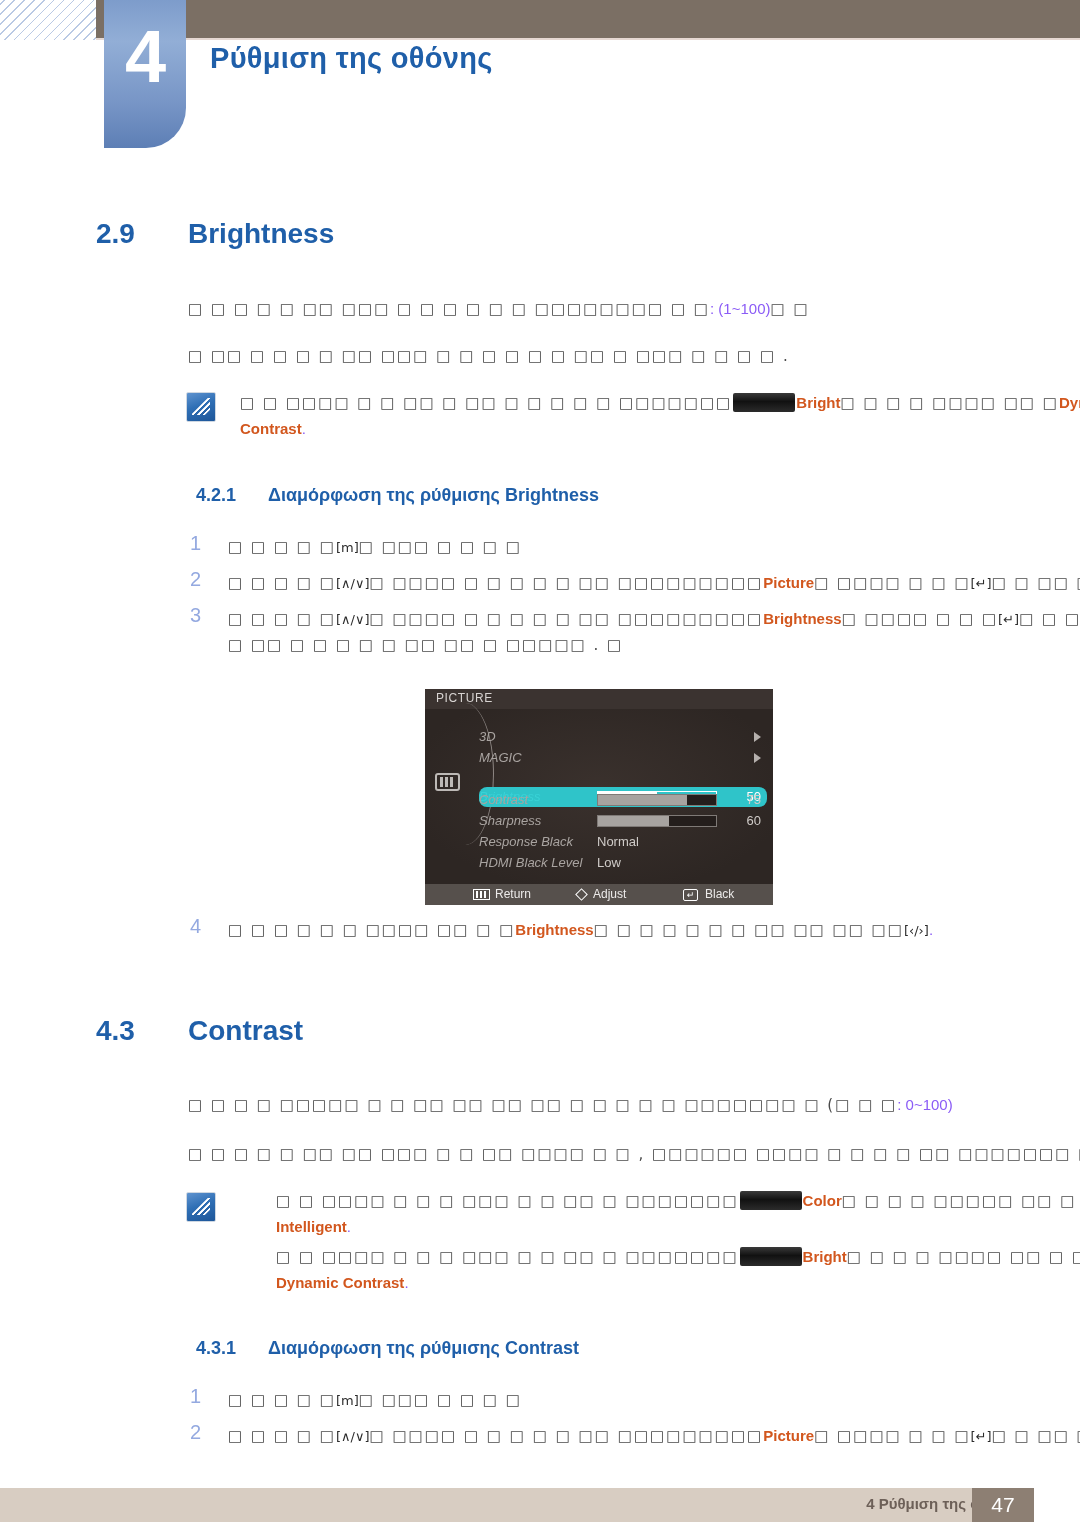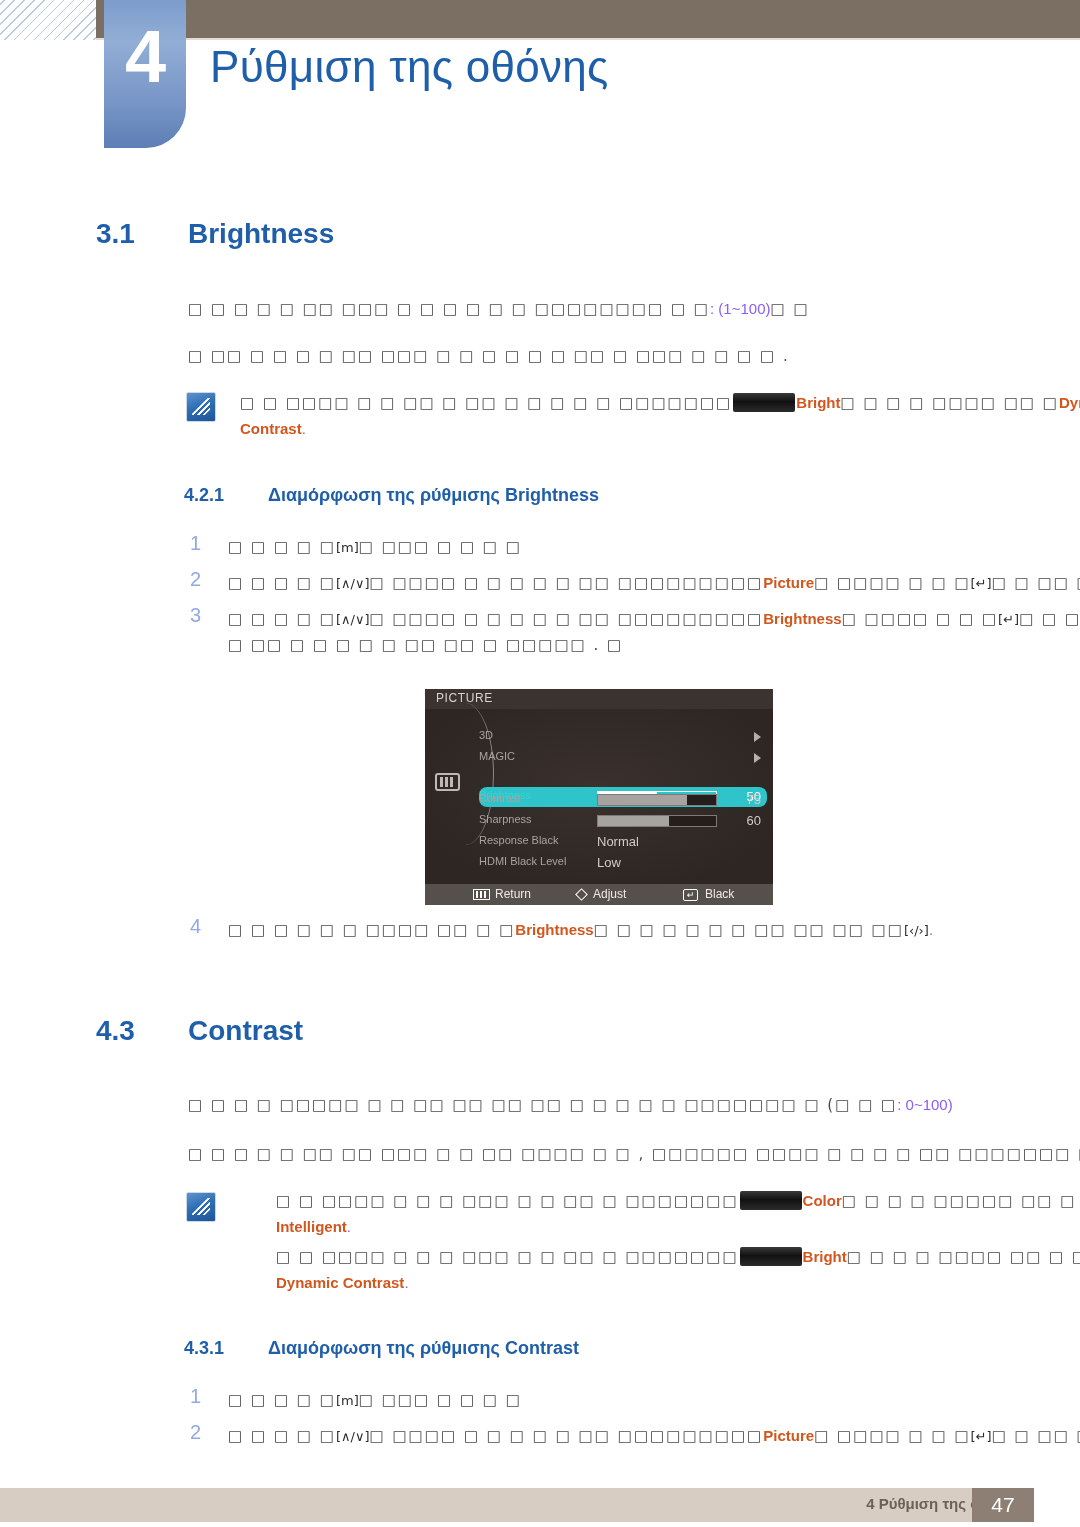--- a/index.html
+++ b/index.html
@@ -63,42 +63,42 @@
     font-size: 74px;
     font-weight: bold;
     line-height: 86px;
     letter-spacing: -1px;
   }
   .chapter-title {
     position: absolute;
     left: 210px;
     top: 42px;
     color: #1f5fa9;
-    font-size: 44px;
-    font-weight: normal;
+    font-size: 29px;
+    font-weight: bold;
     letter-spacing: 0.3px;
   }
 
   
   .h2 {
     position: absolute;
     color: #1f5fa9;
     font-size: 28px;
     font-weight: bold;
   }
   .h2 .h2-num { position: absolute; left: 0; top: 0; }
   .h2 .h2-text { position: absolute; left: 92px; top: 0; white-space: nowrap; }
 
   .h3 {
     position: absolute;
     color: #1f5fa9;
     font-size: 18px;
     font-weight: bold;
   }
-  .h3 .h3-num { position: absolute; left: 0; top: 0; }
+  .h3 .h3-num { position: absolute; left: 12px; top: 0; }
   .h3 .h3-text { position: absolute; left: 84px; top: 0; white-space: nowrap; }
 
   
   .para {
     position: absolute;
     font-size: 15px;
     color: #3c3c3c;
     line-height: 22px;
     white-space: nowrap;
   }
@@ -224,23 +224,24 @@
   .osd-row {
     position: absolute;
     left: 54px;
     width: 288px;
     height: 20px;
   }
   .osd-label {
     position: absolute;
     left: 0;
     top: 2px;
-    font-size: 11px;
+    font-size: 13px;
     color: #a9a4a1;
     white-space: nowrap;
+    font-style: italic;
   }
   .osd-row.selected .osd-label { color: #38d0d4; }
   .osd-row.selected {
     background: #2fc4c9;
     left: 54px;
   }
   .osd-row.selected .osd-label {
     color: #39d2d6;
   }
   .osd-chevron {
@@ -371,21 +372,21 @@
 
 <div class="hatch"></div>
 <div class="header-bar"></div>
 <div class="header-bar-underline"></div>
 <div class="chapter-tab">
   <div class="chapter-number">4</div>
 </div>
 <div class="chapter-title">Ρύθμιση της οθόνης</div>
 
 <div class="h2" style="left:96px; top:218px;">
-  <span class="h2-num">3.1</span>
+  <span class="h2-num">2.9</span>
   <span class="h2-text">Brightness</span>
 </div>
 
 <div class="para" style="left:188px; top:298px;">
   <span class="tofu">□ □ □ □ □ □□ □□□ □ □ □ □ □ □ □□□□□□□□ □ □</span><span class="plain">: (1~100)</span><span class="tofu">□ □</span>
 </div>
 
 <div class="para" style="left:188px; top:345px;">
   <span class="tofu">□ □□ □ □ □ □ □□ □□□ □ □ □ □ □ □ □□ □ □□□ □ □ □ □ .</span>
 </div>

